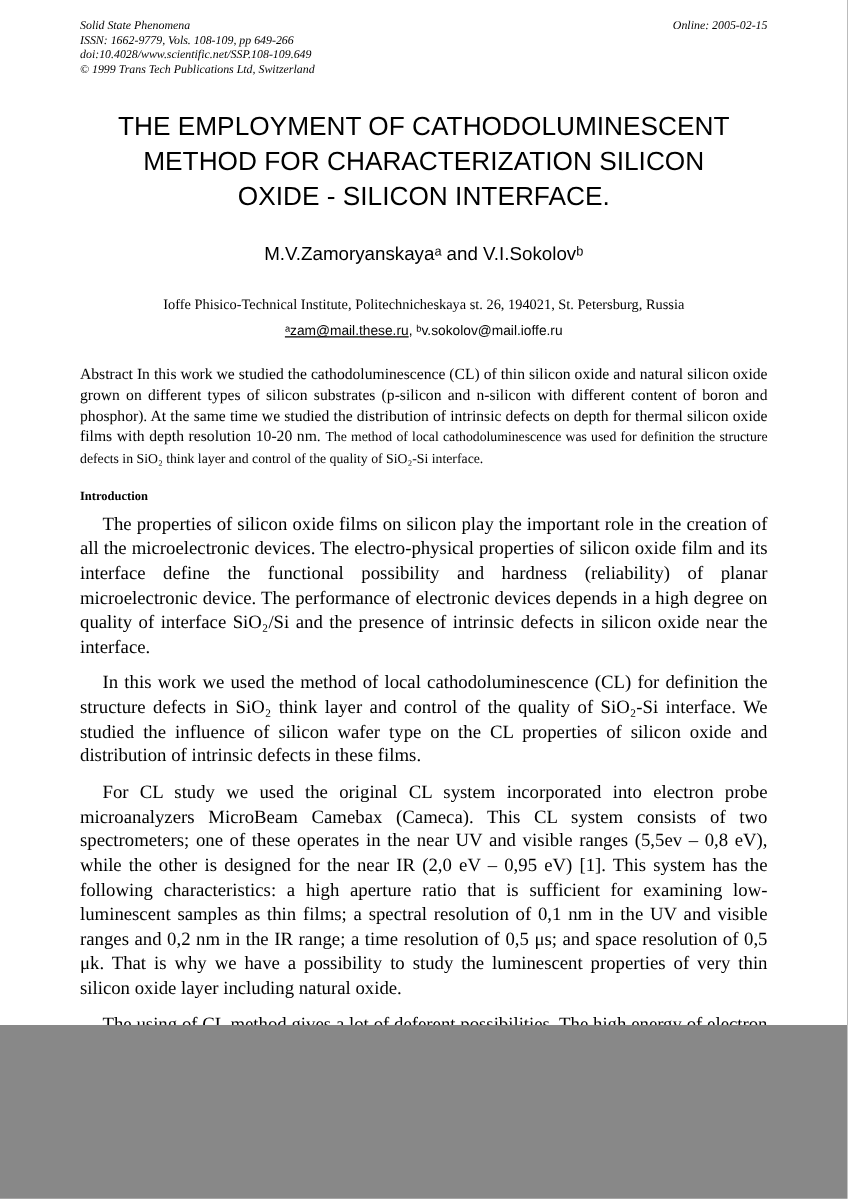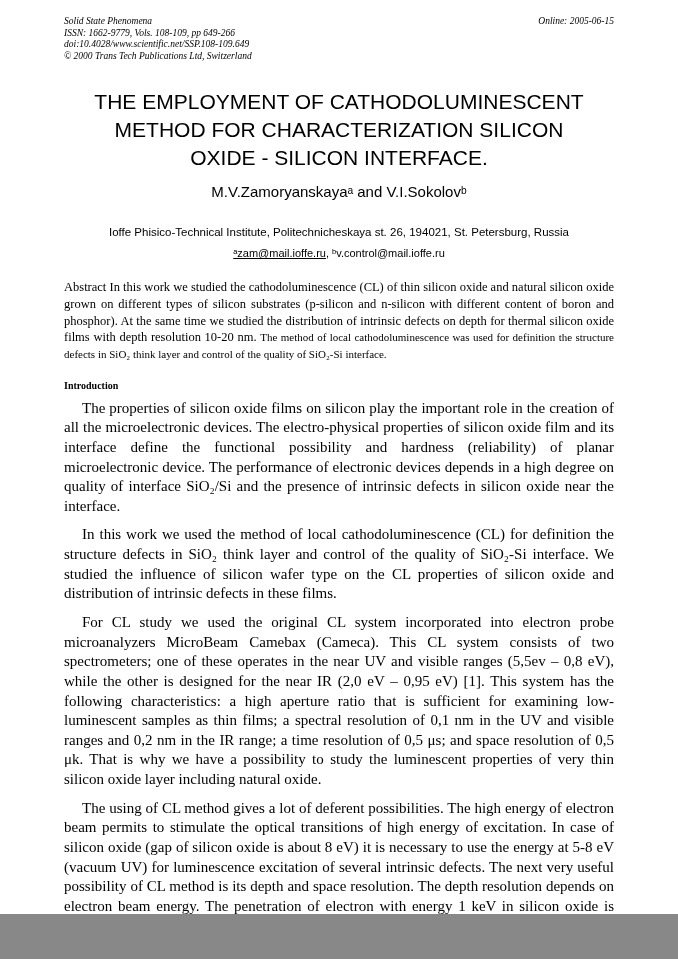--- a/index.html
+++ b/index.html
@@ -1,19 +1,19 @@
 <!DOCTYPE html>
 <html><head>
 <meta charset="utf-8">
 <style>
   html, body { margin: 0; padding: 0; background: #888; }
   .page {
     position: relative;
     width: 678px;
-    height: 914px;
+    height: 820px;
     margin: 0 auto;
     background: #ffffff;
     color: #000000;
     font-family: "Liberation Serif", serif;
     overflow: hidden;
     box-sizing: border-box;
   }
   .content {
     padding: 16px 64px 0 64px;
   }
@@ -32,29 +32,29 @@
   .title {
     margin: 26px auto 0 auto;
     max-width: 510px;
     text-align: center;
     font-family: "Liberation Sans", sans-serif;
     font-size: 21px;
     line-height: 1.32;
     font-weight: 400;
   }
   .authors {
-    margin-top: 12px;
+    margin-top: 24px;
     text-align: center;
     font-family: "Liberation Sans", sans-serif;
     font-size: 15px;
   }
   .affiliation {
     margin-top: 26px;
     text-align: center;
-    font-family: Liberation Sans, sans-serif;
+    font-family: Liberation Serif, serif;
     font-size: 11.5px;
   }
   .emails {
     margin-top: 9px;
     text-align: center;
     font-family: "Liberation Sans", sans-serif;
     font-size: 11px;
   }
   .email-link {
     color: #000;
@@ -101,33 +101,33 @@
 <body>
 
 <div class="page">
   <div class="content">
 
     <div class="hdr">
       <div class="hdr-left">
         <div>Solid State Phenomena</div>
         <div>ISSN: 1662-9779, Vols. 108-109, pp 649-266</div>
         <div>doi:10.4028/www.scientific.net/SSP.108-109.649</div>
-        <div>© 2000 Trans Tech Publications Ltd, Switzerland</div>
+        <div>© 1999 Trans Tech Publications Ltd, Switzerland</div>
       </div>
-      <div class="hdr-right">Online: 2005-06-15</div>
+      <div class="hdr-right">Online: 2005-02-15</div>
     </div>
 
     <div class="title">THE EMPLOYMENT OF CATHODOLUMINESCENT METHOD FOR CHARACTERIZATION SILICON OXIDE - SILICON INTERFACE.</div>
 
     <div class="authors">M.V.Zamoryanskayaᵃ and V.I.Sokolovᵇ</div>
 
     <div class="affiliation">Ioffe Phisico-Technical Institute, Politechnicheskaya st. 26, 194021, St. Petersburg, Russia</div>
 
     <div class="emails">
-      <span class="email-link">ᵃzam@mail.ioffe.ru</span><span>, </span><span>ᵇv.control@mail.ioffe.ru</span>
+      <span class="email-link">ᵃzam@mail.these.ru</span><span>, </span><span>ᵇv.sokolov@mail.ioffe.ru</span>
     </div>
 
 
     <div class="abstract">
       <span class="lbl">Abstract</span><span> In this work we studied the cathodoluminescence (CL) of thin silicon oxide and natural silicon oxide grown on different types of silicon substrates (p-silicon and n-silicon with different content of boron and phosphor). At the same time we studied the distribution of intrinsic defects on depth for thermal silicon oxide films with depth resolution 10-20 nm. </span><span class="small">The method of local cathodoluminescence was used for definition the structure defects in SiO₂ think layer and control of the quality of SiO₂-Si interface.</span>
     </div>
 
     <div>
       <div class="sec-heading">Introduction</div>
       <p class="para">The properties of silicon oxide films on silicon play the important role in the creation of all the microelectronic devices. The electro-physical properties of silicon oxide film and its interface define the functional possibility and hardness (reliability) of planar microelectronic device. The performance of electronic devices depends in a high degree on quality of interface SiO₂/Si and the presence of intrinsic defects in silicon oxide near the interface.</p>

